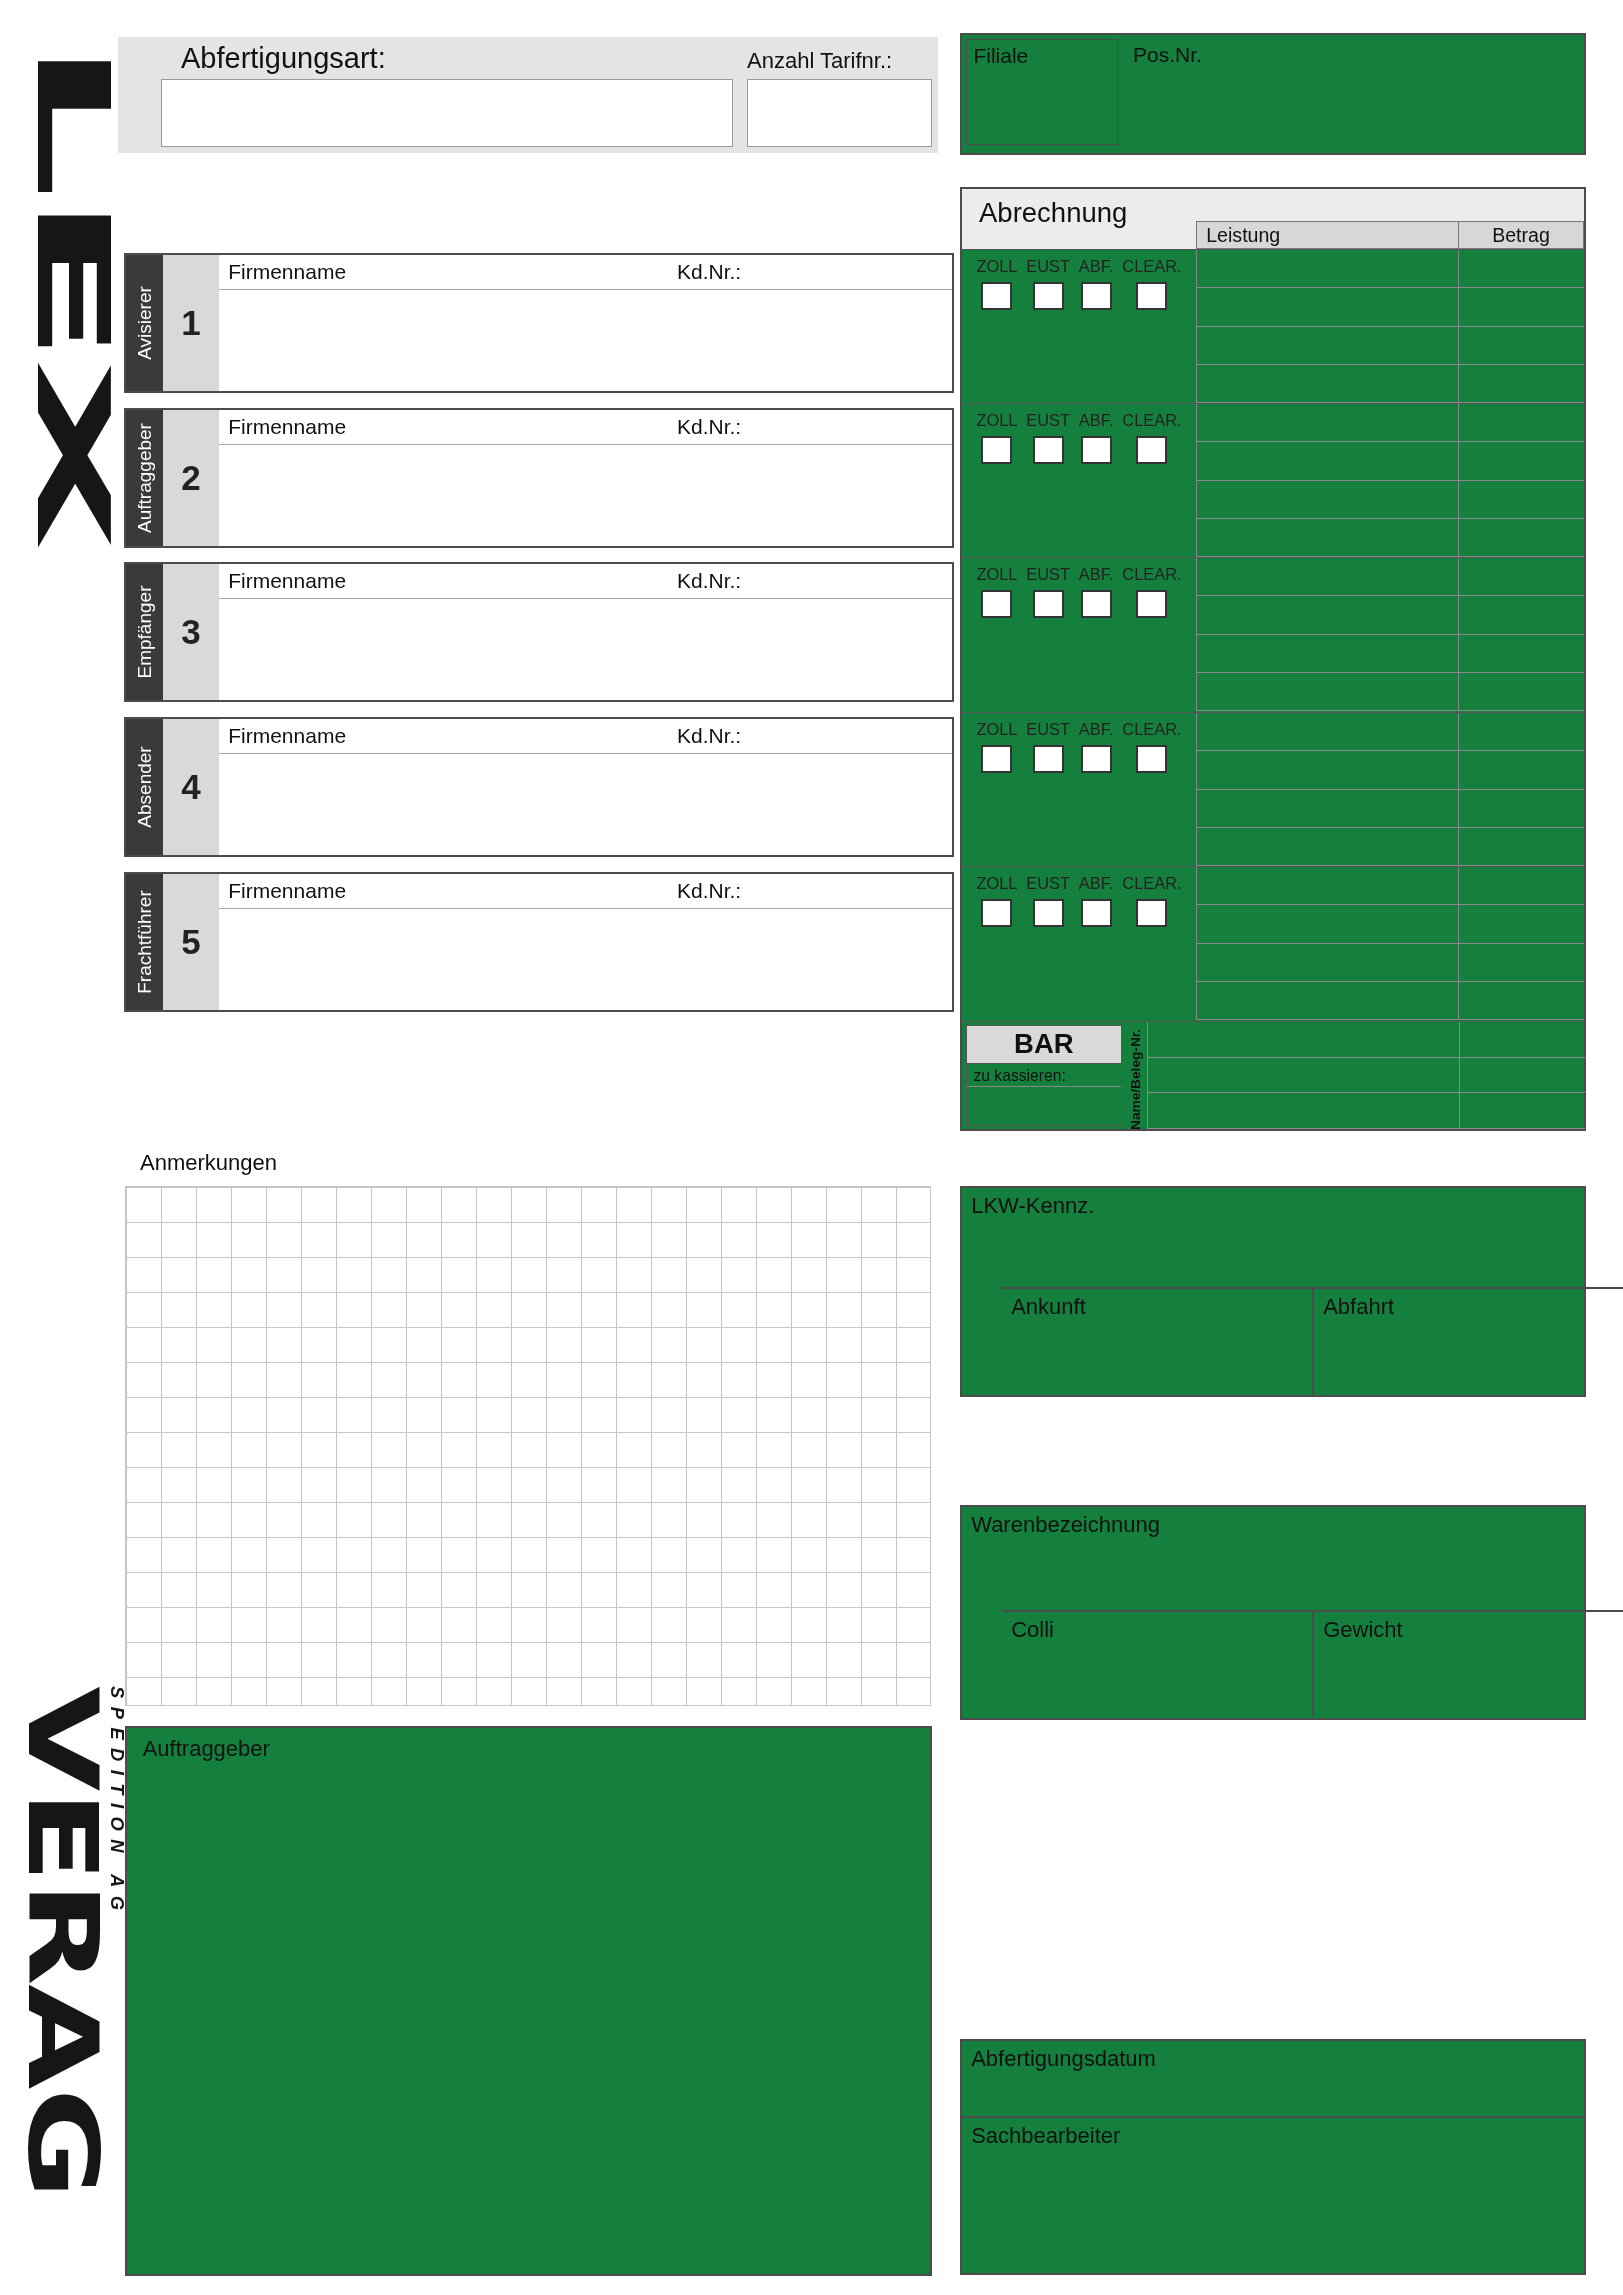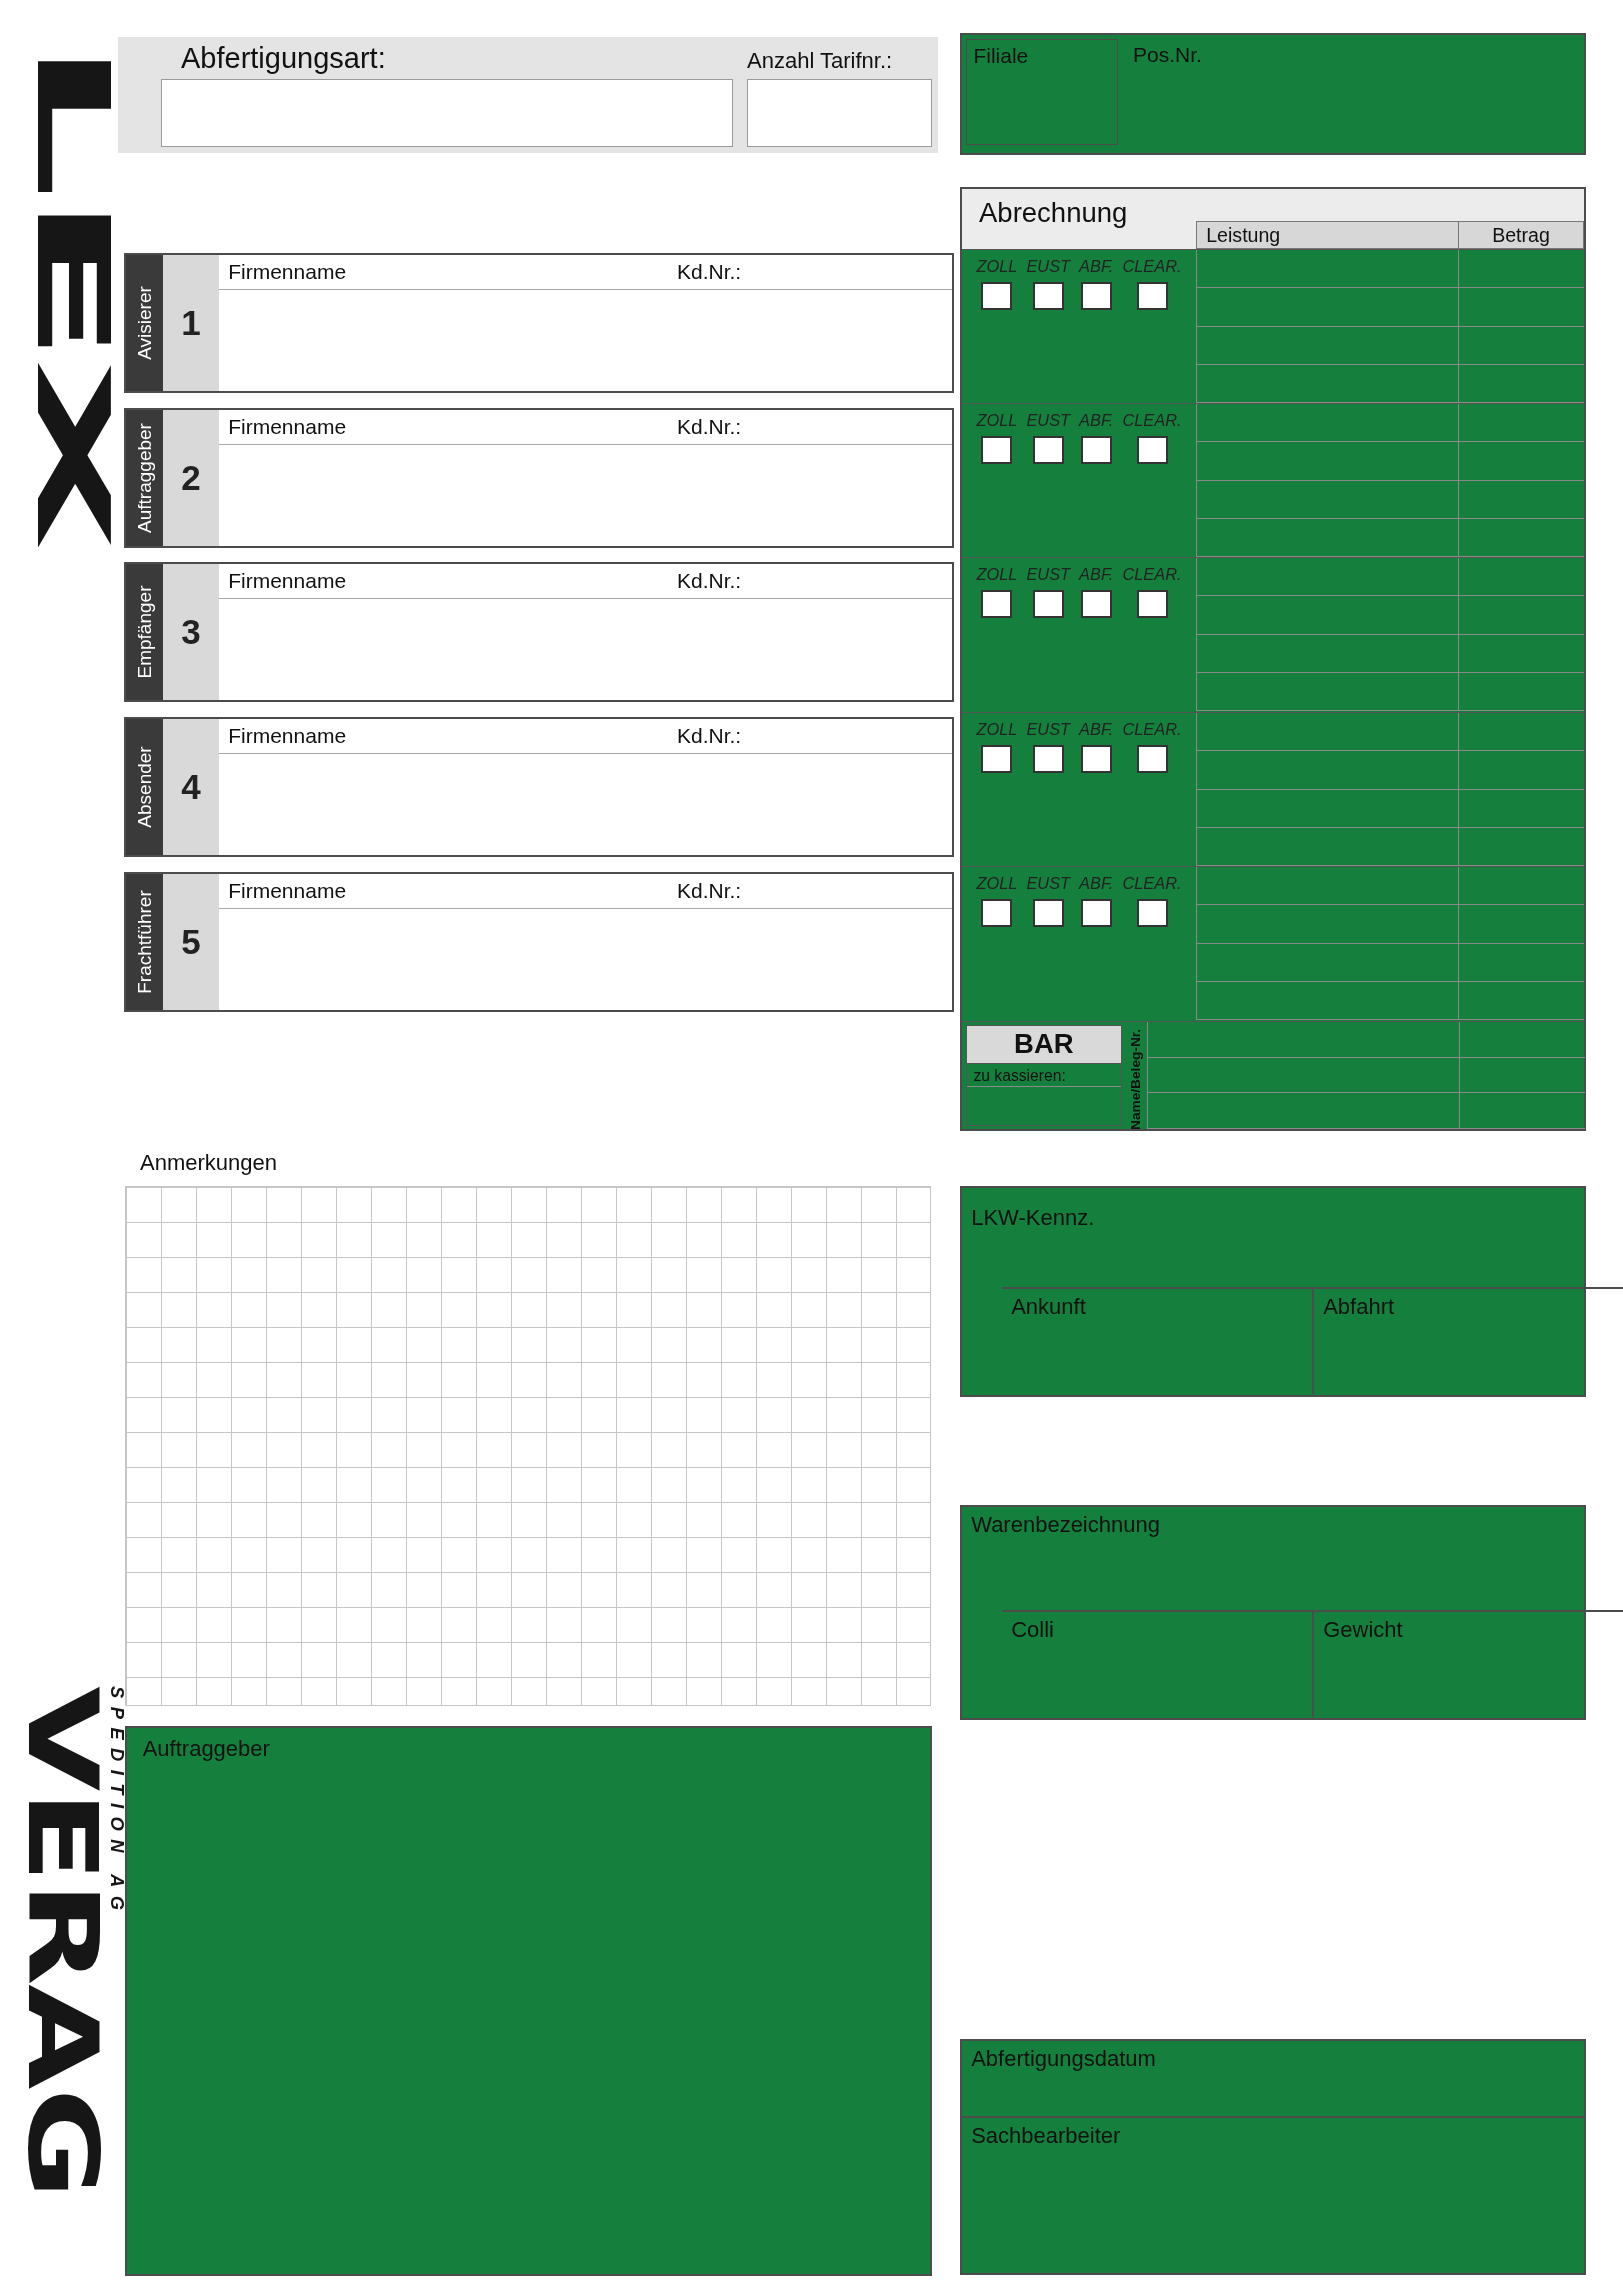--- a/index.html
+++ b/index.html
@@ -36,21 +36,21 @@
   .partylabels{height:34px;border-bottom:0.7px solid #a8a8a8;position:relative;font-size:21px;}
   .firmlbl{position:absolute;left:9.2px;top:5.2px;}
   .kdlbl{position:absolute;left:458px;top:5.2px;}
 
   
   .colhead{display:flex;background:var(--colhead-bg,#d7d7d7);border:0.7px solid #777;box-sizing:border-box;}
   .colhead-l{width:262px;border-right:0.7px solid #777;padding:2px 0 0 9.2px;font-size:19.6px;box-sizing:border-box;}
   .colhead-b{flex:1;padding:2px 0 0 0;font-size:19.6px;text-align:center;}
   .feeblock{left:0;width:622px;height:154px;display:flex;border-top:1.3px solid #555;box-sizing:border-box;}
   .cbzone{width:234px;flex:0 0 234px;display:flex;justify-content:space-between;
-    padding:6.5px 14.4px 0 14.4px;box-sizing:border-box;align-items:flex-start;font-style:italic;}
+    padding:6.5px 14.4px 0 14.4px;box-sizing:border-box;align-items:flex-start;}
   .cbcol{display:flex;flex-direction:column;align-items:center;gap:6.5px;}
   .cblbl{font-size:16.4px;color:#222;white-space:nowrap;}
   .cbbox{width:31px;height:27.5px;border:2px solid #333;background:#fff;box-sizing:border-box;}
   .feerows{flex:1;display:flex;flex-direction:column;border-left:0.7px solid var(--line,#8a8a8a);}
   .feerow{flex:1;display:flex;box-sizing:border-box;border-bottom:0.7px solid var(--line,#8a8a8a);}
   .feerow .leistung{width:262px;border-right:0.7px solid var(--line,#8a8a8a);box-sizing:border-box;}
   .feerow .betrag{flex:1;}
   .barrows .leistung{width:312px;}
 
   .barhead{height:37px;background:var(--bar-bg,#d9d9d9);display:flex;align-items:center;justify-content:center;
@@ -395,21 +395,21 @@
             <div class="feecell betrag"></div>
           </div>
         </div>
     </div>
   </div>
 
   <div class="abs" style="left:140px;top:1150px;font-size:22px;">Anmerkungen</div>
   <div class="abs gridpaper" style="left:125px;top:1186px;width:806px;height:520px;"></div>
 
   <div class="abs box" style="left:960px;top:1186px;width:626px;height:211px;">
-    <div class="abs" style="left:0;top:12px;width:622px;height:99px;">
+    <div class="abs" style="left:0;top:0;width:622px;height:99px;">
       <div class="cl">LKW-Kennz.</div>
     </div>
     <div class="abs vsplit divtop" style="left:0;top:99px;width:622px;height:107px;">
       <div class="leftcell">
         <div class="cl">Ankunft</div>
       </div>
       <div class="rightcell">
         <div class="cl">Abfahrt</div>
       </div>
     </div>

